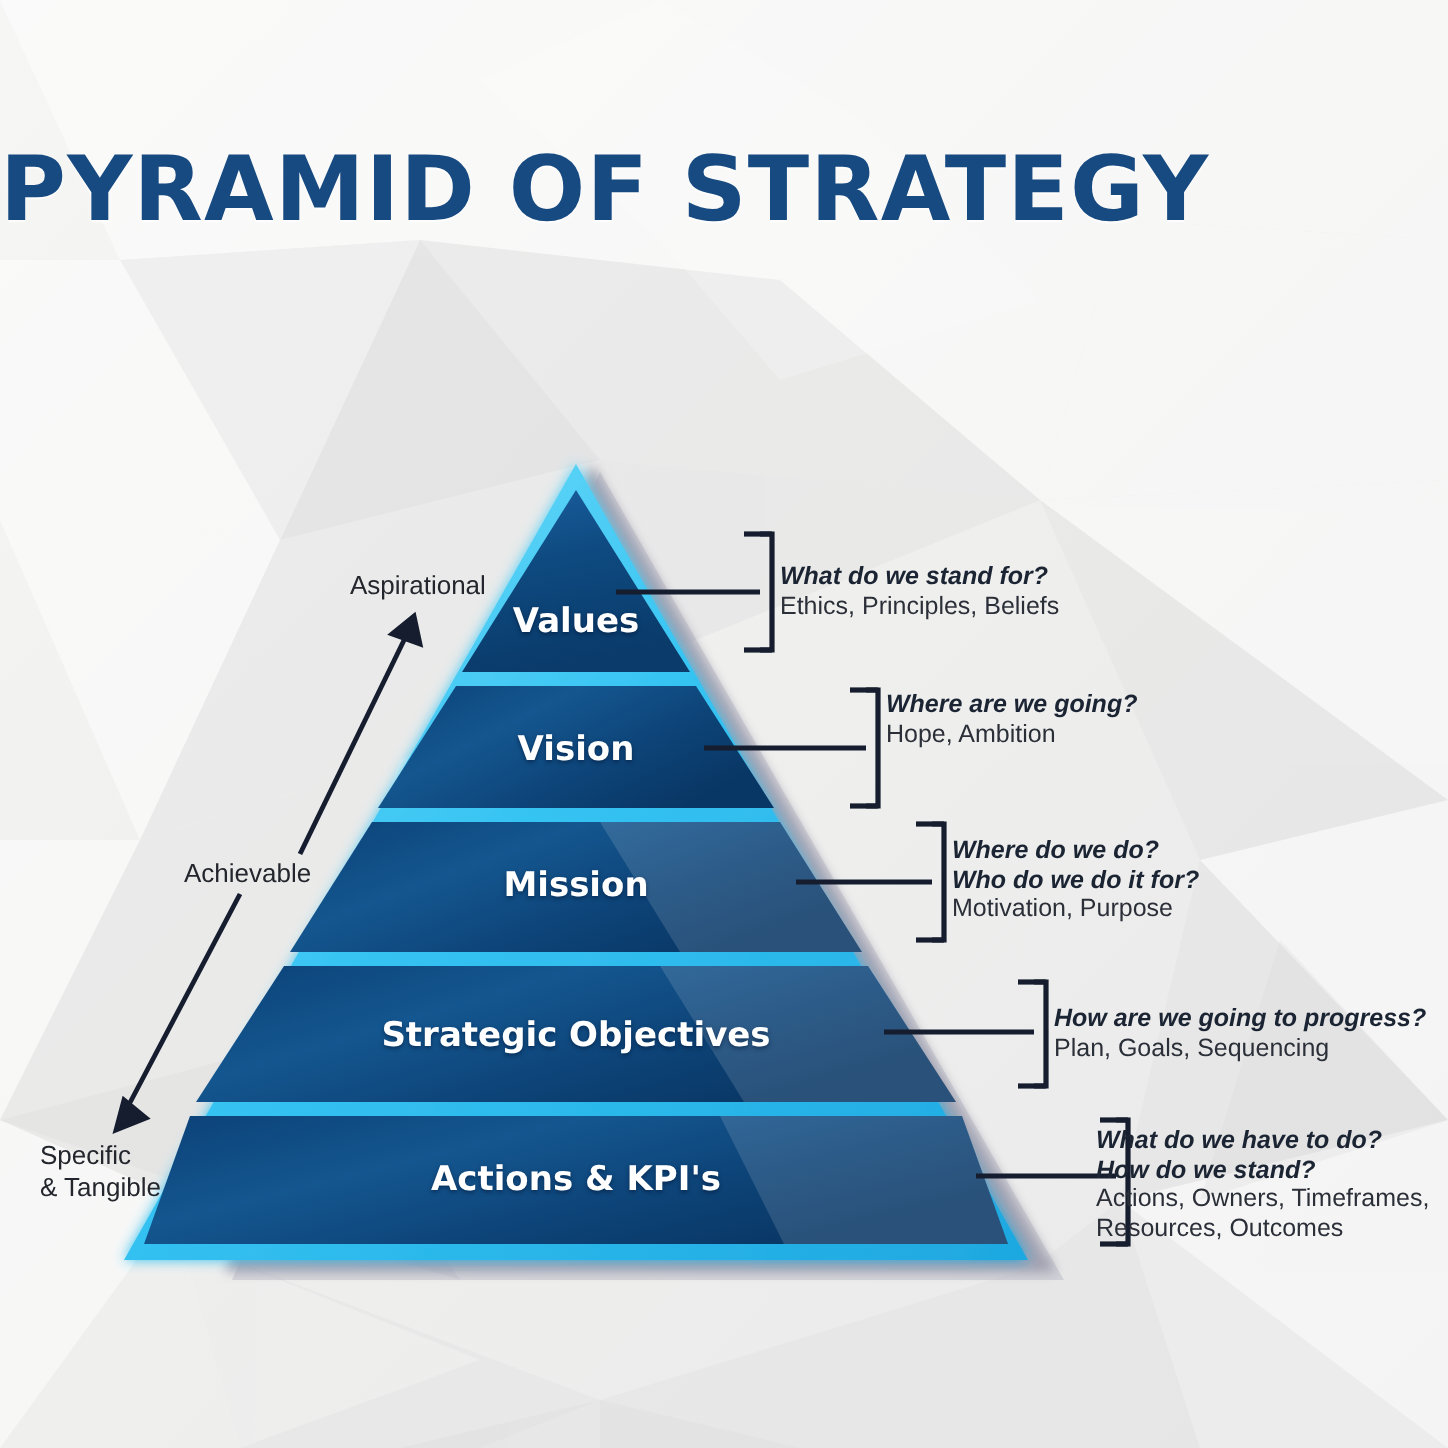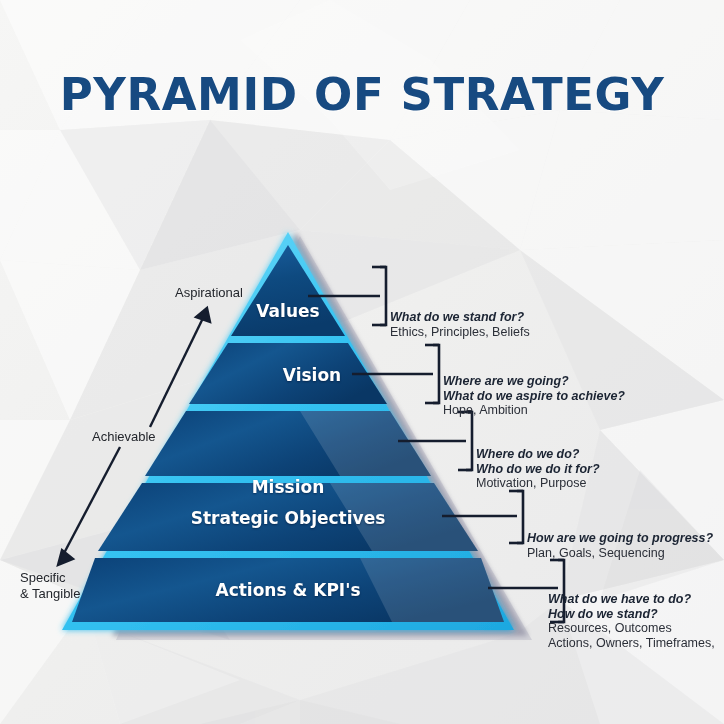--- a/index.html
+++ b/index.html
@@ -10,21 +10,21 @@
   }
   #stage{position:relative;width:724px;height:724px;overflow:hidden;}
 
   
   .bg{position:absolute;inset:0;background:#f1f1f0;}
   .bg svg{position:absolute;inset:0;width:724px;height:724px;}
 
   
   .title{
     position:absolute;left:0;top:68px;width:724px;
-    text-align:center;
+    text-align:left;
     font-size:45px;font-weight:bold;
     letter-spacing:0.6px;
     color:#174a81;
     font-family:"DejaVu Sans",sans-serif;
     text-shadow:0 1px 1px rgba(255,255,255,.85);
     white-space:nowrap;
   }
 
   
   .pyr{position:absolute;left:0;top:0;width:724px;height:724px;}
@@ -35,26 +35,26 @@
     position:absolute;
     color:#ffffff;
     font-weight:bold;
     font-family:"DejaVu Sans",sans-serif;
     text-shadow:0 1px 2px rgba(0,20,50,.55);
     white-space:nowrap;
     transform:translate(-50%,-50%);
   }
   .t1{font-size:17px;text-align:center;}
   .t2{font-size:17px;}
-  .t3{font-size:17px;margin-top:44px;}
+  .t3{font-size:17px;}
   .t4{font-size:17px;}
   .t5{font-size:17px;}
 
   
-  .anno{position:absolute;white-space:nowrap;margin-top:29px;}
+  .anno{position:absolute;white-space:nowrap;}
   .anno .q{
     font-size:12.5px;font-weight:bold;font-style:italic;
     color:#1b2433;line-height:14.5px;
     font-family:"Liberation Sans",sans-serif;
   }
   .anno .d{
     font-size:12.5px;color:#2b2f38;line-height:15px;
     font-family:"Liberation Sans",sans-serif;
   }
 
@@ -183,21 +183,21 @@
 
       <g opacity="0.13">
         <polygon points="300,411 390,411 431,476 340,476" fill="#ffffff"></polygon>
         <polygon points="330,483 434,483 478,551 372,551" fill="#ffffff"></polygon>
         <polygon points="360,558 481,558 504,622 392,622" fill="#ffffff"></polygon>
       </g>
     </svg>
   </div>
 
   <div class="tierlabel t1" style="left:288px;top:311px;">Values</div>
-  <div class="tierlabel t2" style="left:288px;top:375px;margin-left:24px;">Vision</div>
+  <div class="tierlabel t2" style="left:288px;top:375px;">Vision</div>
   <div class="tierlabel t3" style="left:288px;top:443px;">Mission</div>
   <div class="tierlabel t4" style="left:288px;top:518px;">Strategic Objectives</div>
   <div class="tierlabel t5" style="left:288px;top:590px;">Actions &amp; KPI's</div>
 
   <div class="pyr">
     <svg viewBox="0 0 724 724" xmlns="http://www.w3.org/2000/svg">
       <g stroke="#151d2e" stroke-width="2.6" fill="none" stroke-linecap="butt">
 
         <path d="M308,296 L380,296"></path>
         <path d="M380,267 L386,267 L386,325 L380,325"></path>
@@ -234,40 +234,39 @@
     </svg>
   </div>
 
   <div class="anno" style="left:390px;top:281px;">
     <div class="q">What do we stand for?</div>
     <div class="d">Ethics, Principles, Beliefs</div>
   </div>
 
   <div class="anno" style="left:443px;top:345px;">
     <div class="q">Where are we going?</div>
-    <div class="q">What do we aspire to achieve?</div>
     <div class="d">Hope, Ambition</div>
   </div>
 
   <div class="anno" style="left:476px;top:418px;">
     <div class="q">Where do we do?</div>
     <div class="q">Who do we do it for?</div>
     <div class="d">Motivation, Purpose</div>
   </div>
 
   <div class="anno" style="left:527px;top:502px;">
     <div class="q">How are we going to progress?</div>
     <div class="d">Plan, Goals, Sequencing</div>
   </div>
 
   <div class="anno" style="left:548px;top:563px;">
     <div class="q">What do we have to do?</div>
     <div class="q">How do we stand?</div>
+    <div class="d">Actions, Owners, Timeframes,</div>
     <div class="d">Resources, Outcomes</div>
-    <div class="d">Actions, Owners, Timeframes,</div>
   </div>
 
   <div class="side" style="left:175px;top:285px;">Aspirational</div>
   <div class="side" style="left:92px;top:429px;">Achievable</div>
   <div class="side" style="left:20px;top:570px;width:84px;">
     <div>Specific</div>
     <div>&amp; Tangible</div>
   </div>
 
 </div>

